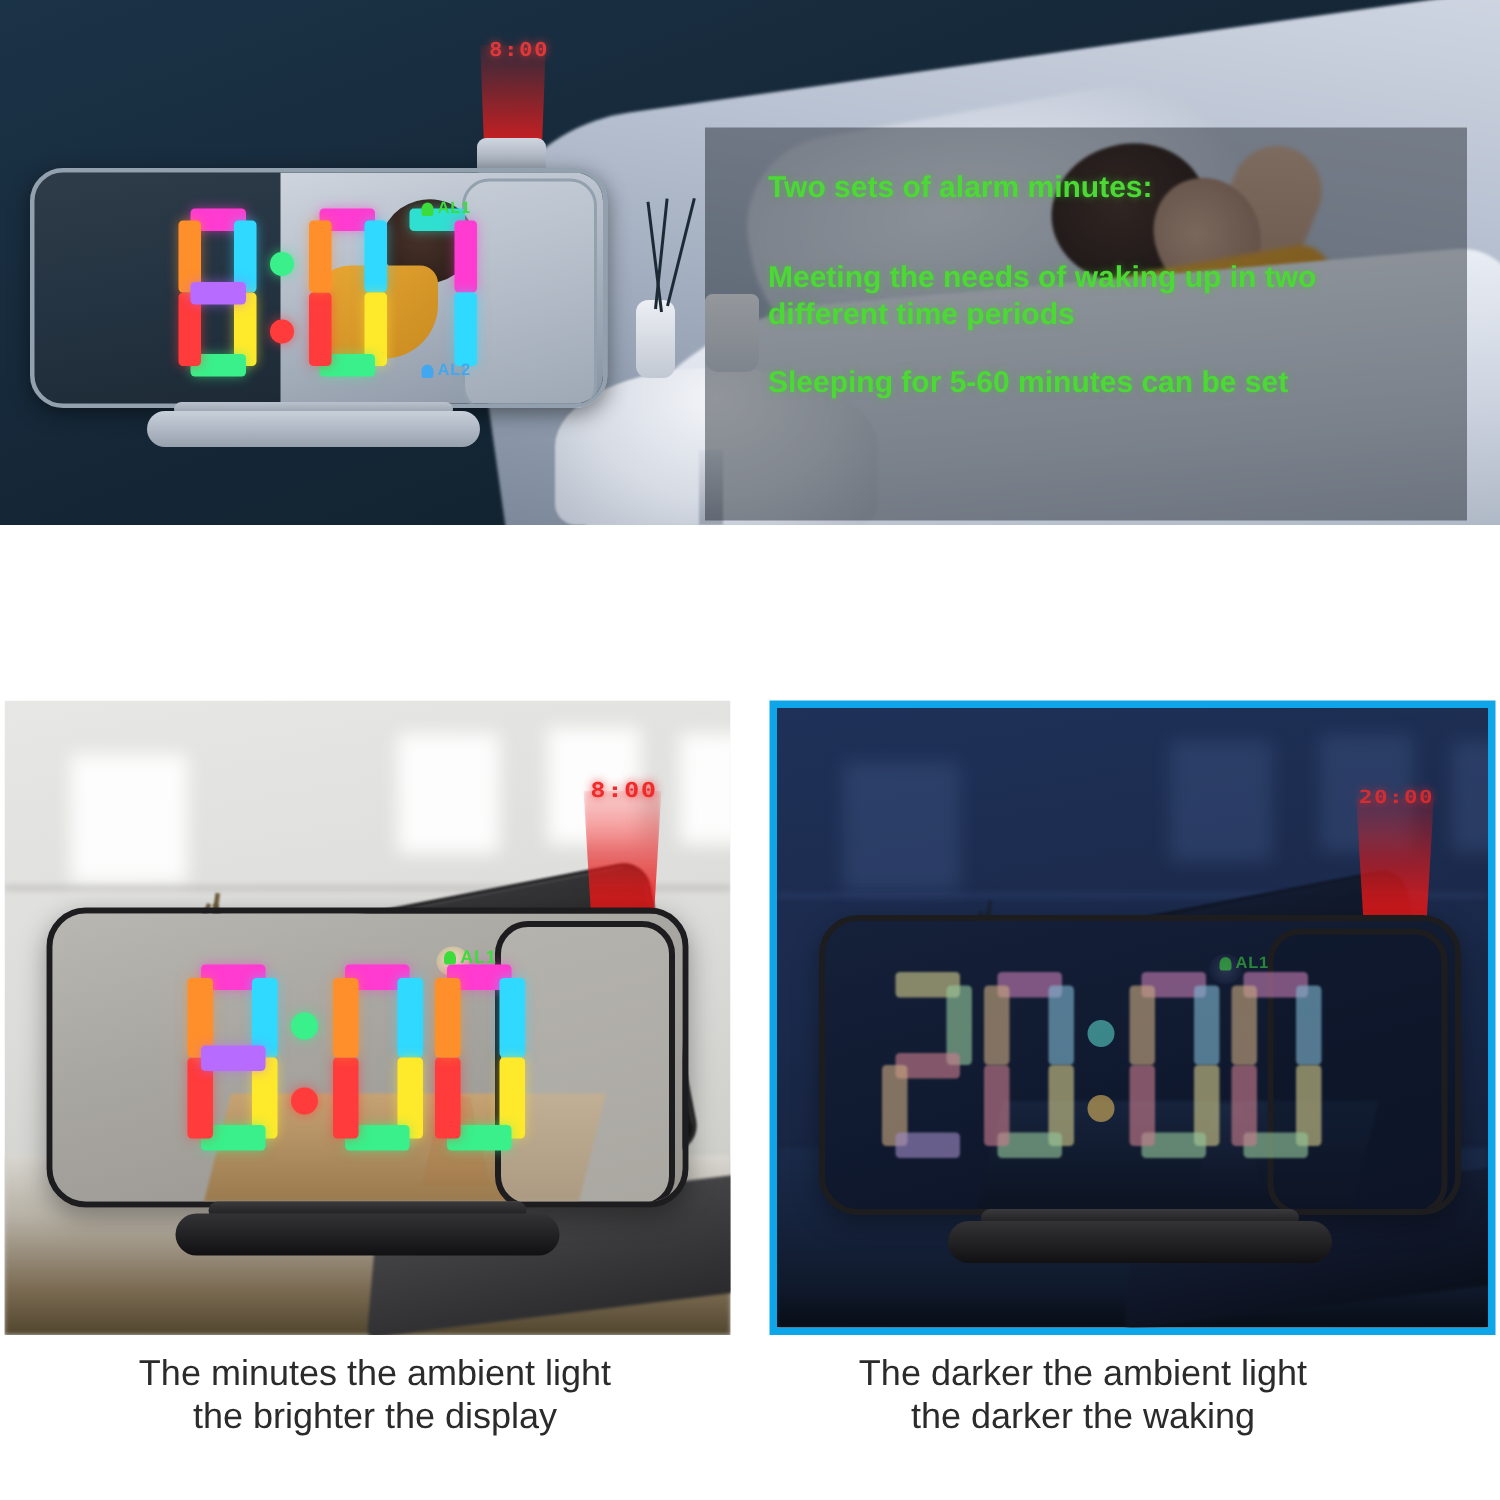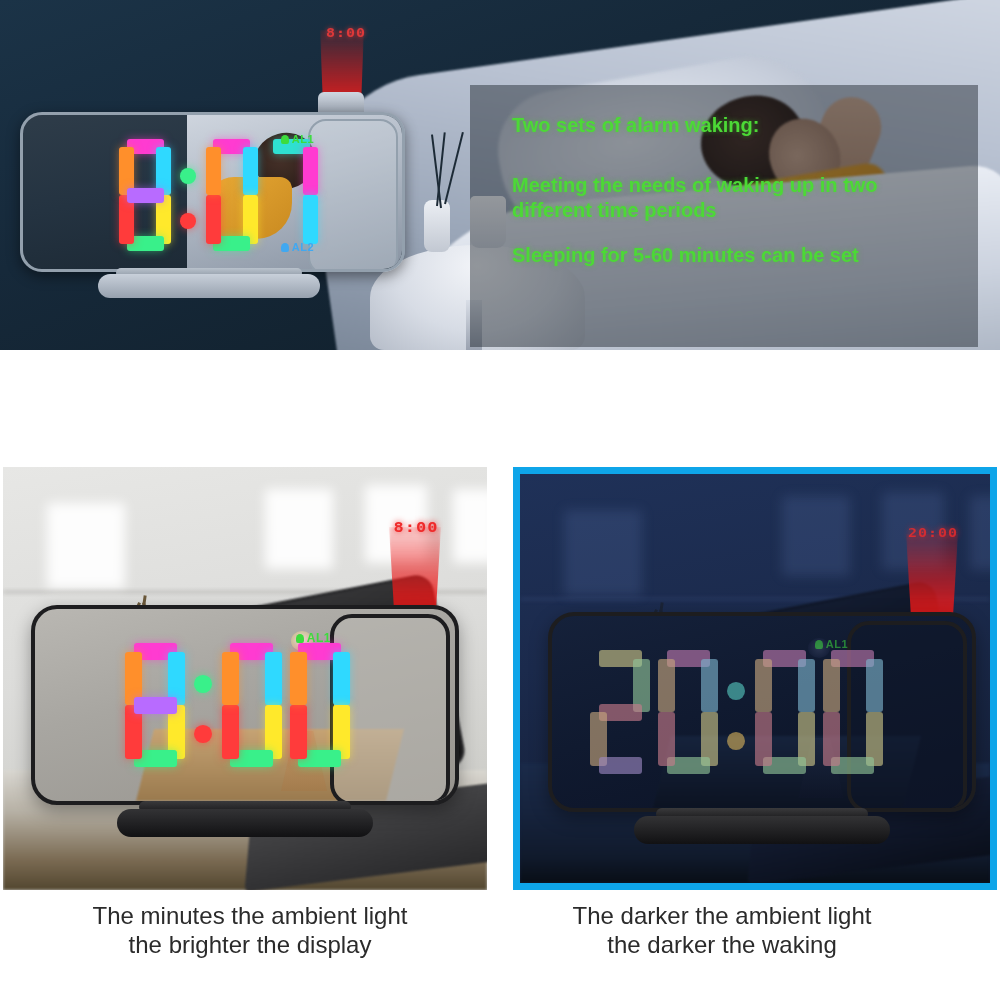--- a/index.html
+++ b/index.html
@@ -169,21 +169,21 @@
   .headline h1{
     margin:0;font-size:44px;font-weight:400;color:#141414;
     font-family:"DejaVu Sans Condensed","Liberation Sans",sans-serif;
     letter-spacing:.2px;transform:scaleX(.93);
   }
 
   
   .panels{position:absolute;left:0;top:467px;width:1000px;height:423px;}
   .panel{position:absolute;top:0;width:484px;height:423px;overflow:hidden;}
   .panel-left{left:3px;}
-  .panel-right{left:513px;border:7px solid #0ea5e9;box-sizing:border-box;}
+  .panel-right{left:513px;border:5px solid #0ea5e9;box-sizing:border-box;}
 
   
   .scene{position:absolute;inset:0;}
   .scene.bright{background:linear-gradient(170deg,#e7e7e5 0%,#dcdcda 45%,#cfcfcb 75%,#bdbcb6 100%);}
   .scene.dark{background:linear-gradient(170deg,#1f3158 0%,#1b2a4c 40%,#16223d 72%,#0e1628 100%);}
   .win{position:absolute;border-radius:2px;filter:blur(6px);}
   .scene.bright .win{background:rgba(255,255,255,.92);}
   .scene.dark  .win{background:rgba(120,150,210,.16);}
   .deskline{position:absolute;left:0;width:100%;height:2px;filter:blur(2px);}
   .scene.bright .deskline{background:rgba(120,118,112,.45);}
@@ -346,21 +346,21 @@
         <div class="al-badge" style="right:88px;bottom:16px;color:#41a8f0;">
           <span class="bell" style="background:#41a8f0;"></span>
           <span>AL2</span>
         </div>
       </div>
       <div class="stand-bar"></div>
       <div class="stand-base"></div>
     </div>
 
     <div class="info-box">
-      <div class="line l1">Two sets of alarm waking:</div>
+      <div class="line l1">Two sets of alarm minutes:</div>
       <div class="line l2">Meeting the needs of waking up in two different time periods</div>
       <div class="line l3">Sleeping for 5-60 minutes can be set</div>
     </div>
   </div>
 
 
   <div class="panels">
 
     <div class="panel panel-left">
       <div class="scene bright">

